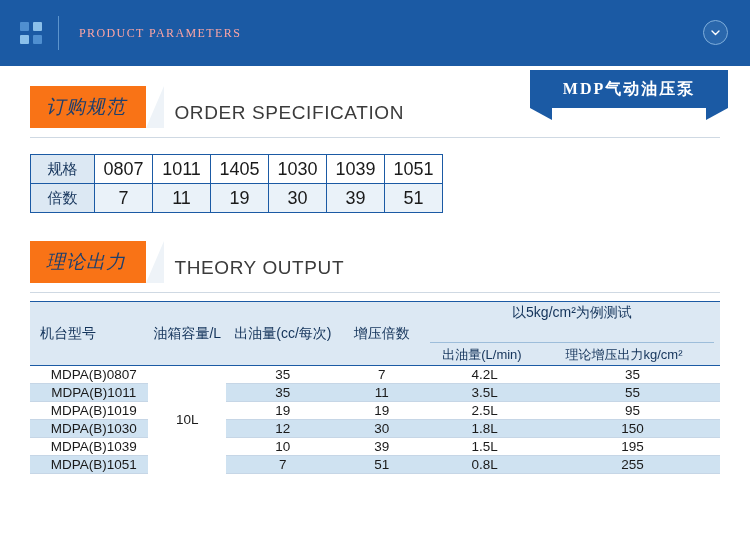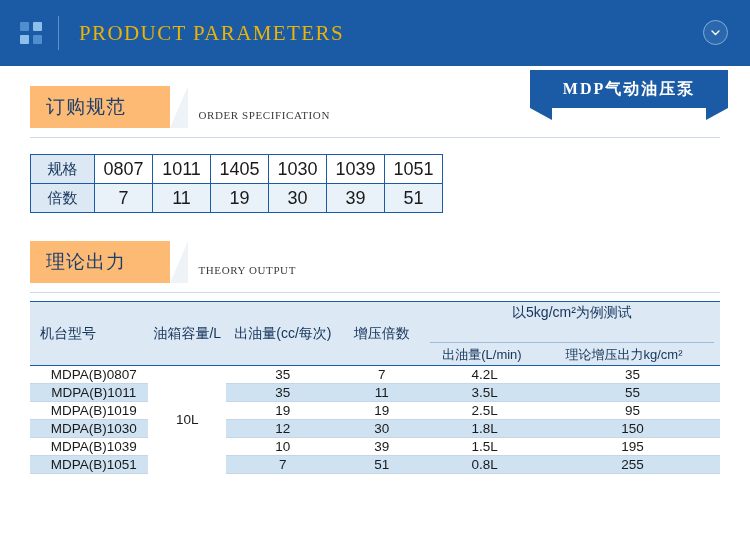--- a/index.html
+++ b/index.html
@@ -42,22 +42,22 @@
     font-weight: bold;
     line-height: 66px;
     padding-right: 18px;
   }
   .header-divider {
     width: 1px; height: 34px;
     background: #5c94cd;
     margin-right: 20px;
   }
   .header-title-en {
-    color: #eab308;
-    font-size: 21px;
+    color: #fca5a5;
+    font-size: 12px;
     letter-spacing: 1.4px;
     font-family: "Liberation Serif", serif;
   }
   .header-circle {
     position: absolute;
     right: 22px; top: 20px;
     width: 25px; height: 25px;
     border-radius: 50%;
     border: 1px solid #7faedb;
     background: #2a67ac;
@@ -70,41 +70,42 @@
   
   .section {
     position: relative;
     margin-top: 20px;
     height: 46px;
   }
   .sec-tab {
     position: relative;
     display: inline-block;
     margin-left: 30px;
-    background: #fdba74;
+    background: #f97316;
     height: 42px;
-    padding: 0 44px 0 16px;
+    padding: 0 20px 0 16px;
     line-height: 42px;
     font-size: 19px;
     color: #1c3f6e;
     letter-spacing: 1px;
+    font-style: italic;
   }
   .sec-tab::after {
     content: "";
     position: absolute;
     right: -18px; top: 0;
     width: 0; height: 0;
     border-style: solid;
     border-width: 0 0 42px 18px;
     border-color: transparent transparent #eef3f8 transparent;
   }
   .sec-en {
     display: inline-block;
-    font-family: Liberation Serif, serif;
-    font-size: 11px;
+    font-family: Liberation Sans, sans-serif;
+    font-size: 19px;
     color: #3b3b3b;
     letter-spacing: 0.6px;
     margin-left: 24px;
     vertical-align: 2px;
     position: relative;
     top: 8px;
   }
   .sec-rule {
     position: absolute;
     left: 30px; right: 30px;

